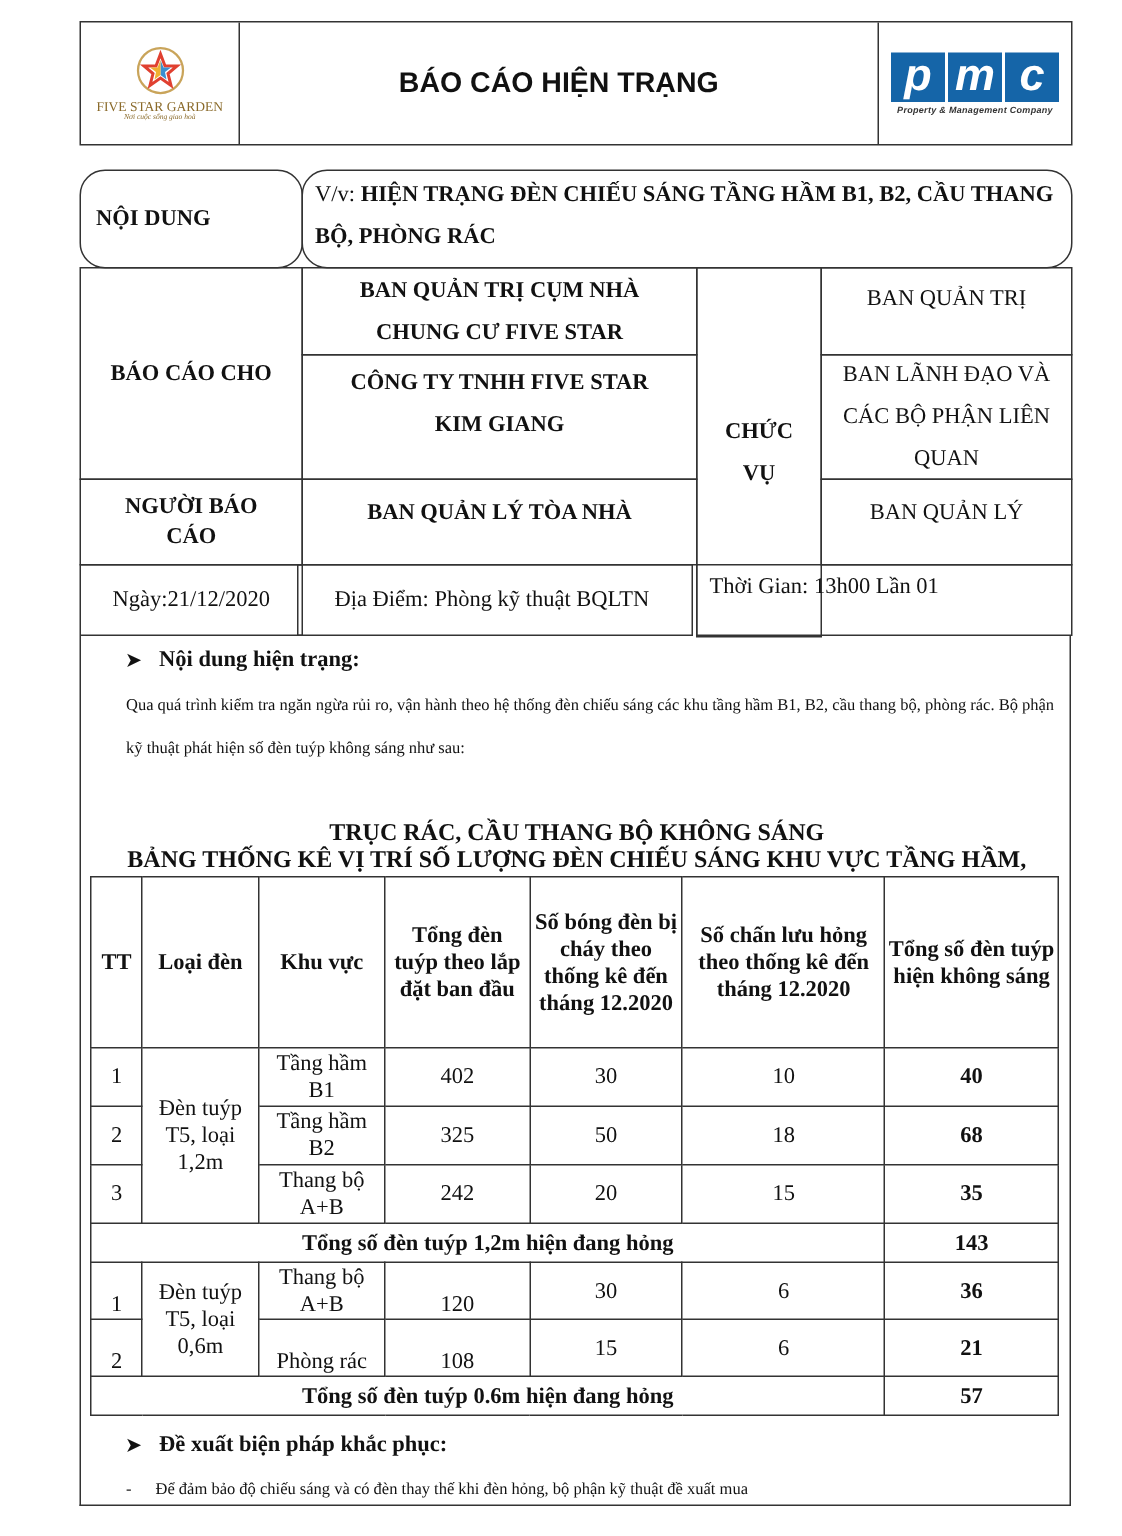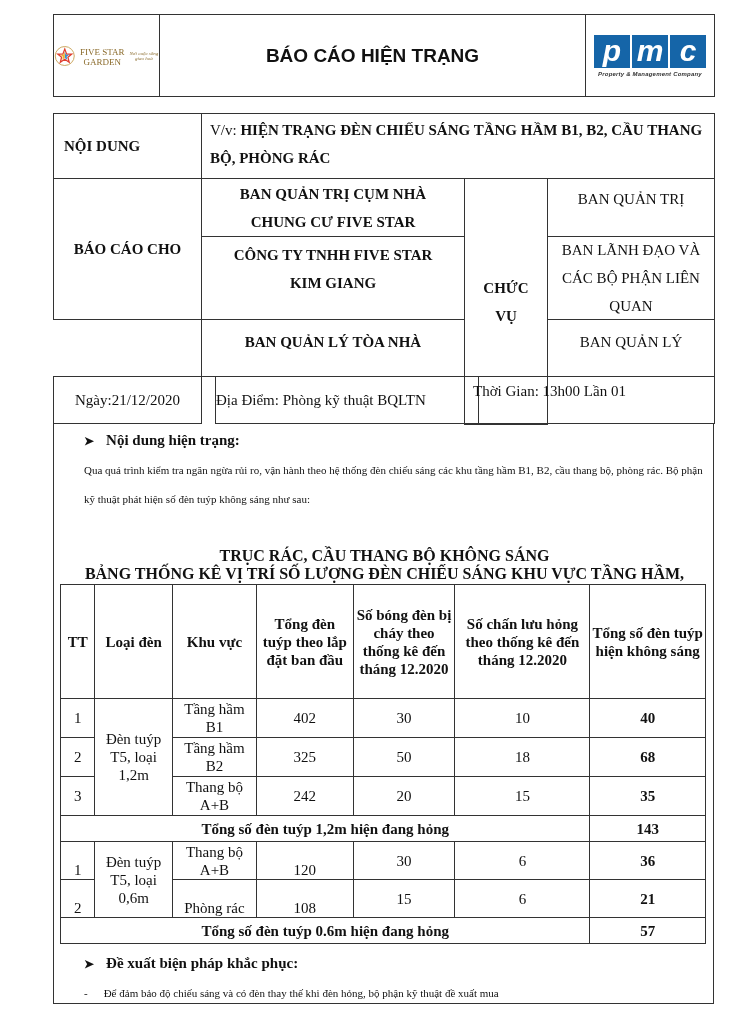--- a/index.html
+++ b/index.html
@@ -17,41 +17,41 @@
   #hdr-logo2 { left:532px; top:0; width:128px; height:81px; }
   .pmc-box { display:inline-block; width:36px; height:33px; background:#1565a8; color:#fff;
              font-family:"Liberation Sans", sans-serif; font-weight:bold; font-style:italic;
              font-size:30px; line-height:31px; text-align:center; margin-right:2px; }
   .pmc-sub { font-family:"Liberation Sans", sans-serif; font-style:italic; font-weight:bold;
              font-size:6px; color:#333; letter-spacing:0.2px; margin-top:3px; }
 
   
   #info { left:53px; top:113px; width:662px; height:311px; }
   .cell { position:absolute; box-sizing:border-box; border:1px solid #333; font-size:15px; line-height:28px; }
-  .cell.tl { padding:4px 10px; }
+  .cell.tl { padding:4px 10px;border-radius:17px; }
 
   
   #body { left:53px; top:424px; width:661px; height:580px; border:1px solid #333; border-top:none; }
   .heading-arrow { font-size:15px; font-weight:bold; }
   .para { font-size:11px; line-height:29px; }
   .tbl-title { font-size:16px; font-weight:bold; text-align:center; line-height:18px; }
 
   
   table.data { position:absolute; left:6px; top:160px; width:646px; border-collapse:collapse;
                font-size:15px; }
   table.data td, table.data th { border:1px solid #333; text-align:center; vertical-align:middle;
                padding:0 2px; line-height:18px; }
   table.data th { font-weight:bold; }
   td.bnum { font-weight:bold; }
 </style>
 </head>
 <body>
 
 <div id="hdr" class="abs">
-  <div id="hdr-logo1" class="abs center" style="flex-direction:row;justify-content:flex-end;">
+  <div id="hdr-logo1" class="abs center" style="flex-direction:column;">
     <svg width="34" height="34" viewBox="0 0 34 34">
       <circle cx="17" cy="17" r="15" fill="none" stroke="#c9a45a" stroke-width="1.5"></circle>
       <polygon points="17,6 20,14 28,14 22,19 24,27 17,22 10,27 12,19 6,14 14,14" fill="none" stroke="#e04030" stroke-width="2"></polygon>
       <polygon points="17,10 19,15 24,15 20,18 21,23 17,20" fill="#3a8fd0"></polygon>
       <polygon points="17,10 15,15 10,15 14,18 13,23 17,20" fill="#f0b030"></polygon>
     </svg>
     <div style="font-size:9px;color:#8a6a2a;margin-top:2px;">FIVE STAR GARDEN</div>
     <div style="font-size:5px;font-style:italic;color:#8a6a2a;">Nơi cuộc sống giao hoà</div>
   </div>
   <div id="hdr-title" class="abs center">BÁO CÁO HIỆN TRẠNG</div>
@@ -72,25 +72,26 @@
     <span>V/v: </span><span class="bold">HIỆN TRẠNG ĐÈN CHIẾU SÁNG TẦNG HẦM B1, B2, CẦU THANG BỘ, PHÒNG RÁC</span>
   </div>
 
   <div class="cell center bold" style="left:0;top:65px;width:149px;height:142px;">BÁO CÁO CHO</div>
   <div class="cell center bold" style="left:148px;top:65px;width:264px;height:59px;padding:0 20px;">BAN QUẢN TRỊ CỤM NHÀ CHUNG CƯ FIVE STAR</div>
   <div class="cell center bold" style="left:148px;top:123px;width:264px;height:84px;padding:0 20px;align-items:flex-start;padding-top:4px;">CÔNG TY TNHH FIVE STAR KIM GIANG</div>
   <div class="cell center bold" style="left:411px;top:65px;width:84px;height:247px;padding:0 14px;">CHỨC VỤ</div>
   <div class="cell center" style="left:494px;top:65px;width:168px;height:59px;align-items:flex-start;padding-top:6px;">BAN QUẢN TRỊ</div>
   <div class="cell center" style="left:494px;top:123px;width:168px;height:84px;padding:0 8px;">BAN LÃNH ĐẠO VÀ CÁC BỘ PHẬN LIÊN QUAN</div>
 
+  <div class="cell center bold" style="left:0;top:206px;width:149px;height:58px;line-height:20px;padding:0 24px;">NGƯỜI BÁO CÁO</div>
   <div class="cell center" style="left:494px;top:206px;width:168px;height:58px;align-items:flex-start;padding-top:8px;">BAN QUẢN LÝ</div>
   <div class="cell center bold" style="left:148px;top:206px;width:264px;height:58px;align-items:flex-start;padding-top:8px;">BAN QUẢN LÝ TÒA NHÀ</div>
 
   <div class="cell center" style="left:0;top:263px;width:149px;height:48px;">Ngày:21/12/2020</div>
-  <div class="cell" style="left:162px;top:263px;width:264px;height:48px;display:flex;align-items:center;padding-left:0;">Địa Điểm: Phòng kỹ thuật BQLTN</div>
+  <div class="cell" style="left:145px;top:263px;width:264px;height:48px;display:flex;align-items:center;padding-left:24px;">Địa Điểm: Phòng kỹ thuật BQLTN</div>
   <div class="cell" style="left:411px;top:263px;width:251px;height:48px;padding:0 8px;">Thời Gian: 13h00 Lần 01</div>
 </div>
 
 <div id="body" class="abs">
   <div class="abs heading-arrow" style="left:30px;top:8px;">
     <span style="font-size:12px;margin-right:12px;">➤</span><span>Nội dung hiện trạng:</span>
   </div>
   <div class="abs para" style="left:30px;top:32px;width:622px;">Qua quá trình kiểm tra ngăn ngừa rủi ro, vận hành theo hệ thống đèn chiếu sáng các khu tầng hầm B1, B2, cầu thang bộ, phòng rác. Bộ phận kỹ thuật phát hiện số đèn tuýp không sáng như sau:</div>
   <div class="abs tbl-title" style="left:0;top:123px;width:661px;">
     <div>TRỤC RÁC, CẦU THANG BỘ KHÔNG SÁNG</div>

